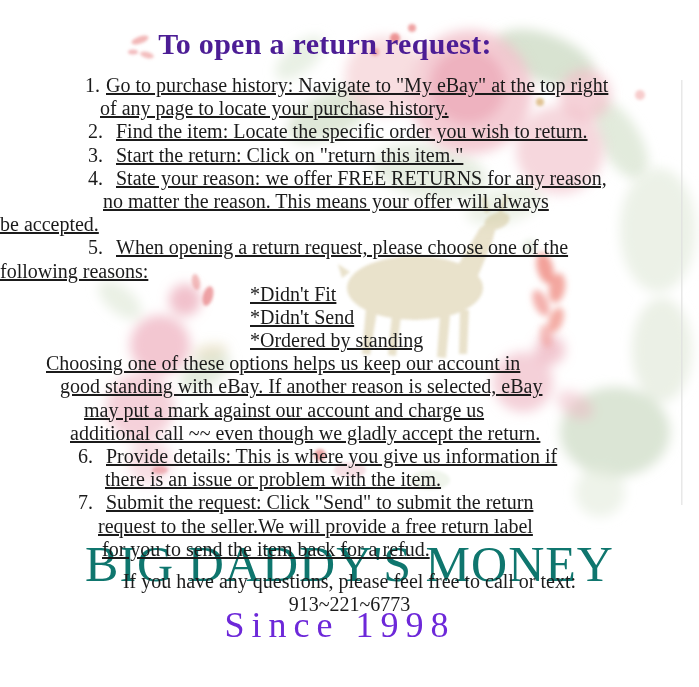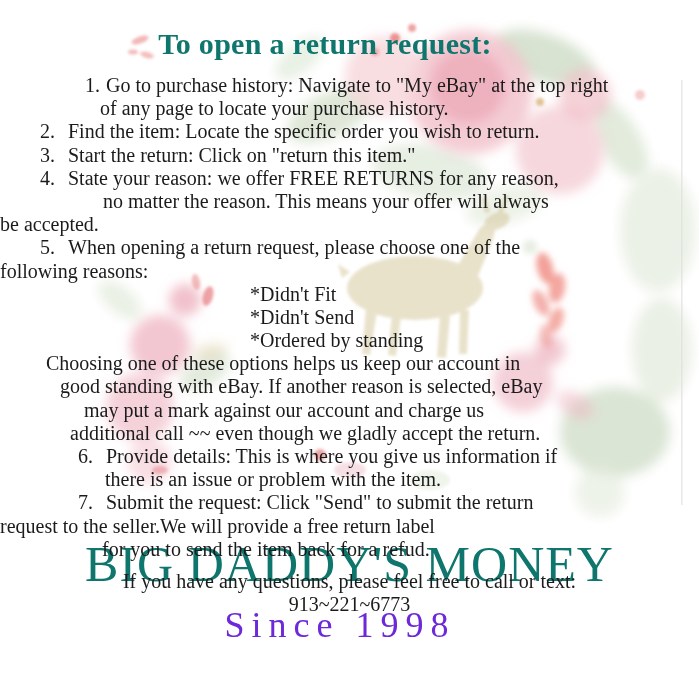--- a/index.html
+++ b/index.html
@@ -15,30 +15,30 @@
     white-space:nowrap; font-weight:400;
   }
   .wm-since {
     position:absolute; top:604px; left:0; width:680px; z-index:1;
     text-align:center; font-size:36px; color:#6d28d9; letter-spacing:7px;
     white-space:nowrap;
   }
   .content { position:absolute; top:0; left:0; width:699px; z-index:2; color:#1b1b1b; }
   .title {
     margin:27px 0 0 0; width:650px; text-align:center;
-    font-size:30px; font-weight:600; letter-spacing:0.3px; color:#0f766e;
+    font-size:30px; font-weight:600; letter-spacing:0.3px; color:#4c1d95;
   }
-  .lines { margin-top:13px; font-size:20px; line-height:23.2px; }
+  .lines { margin-top:13px; font-size:20px; line-height:23.2px;text-decoration:underline; }
   .ln { white-space:nowrap; height:23.2px; }
   .num { display:inline-block; }
   .g1 { margin-right:6px; }
   .g2 { margin-right:13px; }
   .ml60{margin-left:60px}.ml62{margin-left:46px}.ml66{margin-left:84px}.ml70{margin-left:70px}
-  .ml78{margin-left:78px}.ml85{margin-left:85px}.ml88{margin-left:40px}
-  .ml98{}.ml100{margin-left:100px}.ml102{margin-left:102px}.ml103{margin-left:103px}
+  .ml78{margin-left:78px}.ml85{margin-left:85px}.ml88{margin-left:88px}
+  .ml98{margin-left:98px}.ml100{margin-left:100px}.ml102{margin-left:102px}.ml103{margin-left:103px}
   .ml105{margin-left:105px}.ml107{}.ml250{margin-left:250px}
   .footer { margin-top:9px; width:699px; text-align:center; font-size:20px; line-height:23.2px; }
 </style>
 </head>
 <body>
 
 <div class="canvas">
 
   <svg class="bg" width="699" height="687" viewBox="0 0 699 687" aria-hidden="true">
     <defs>

